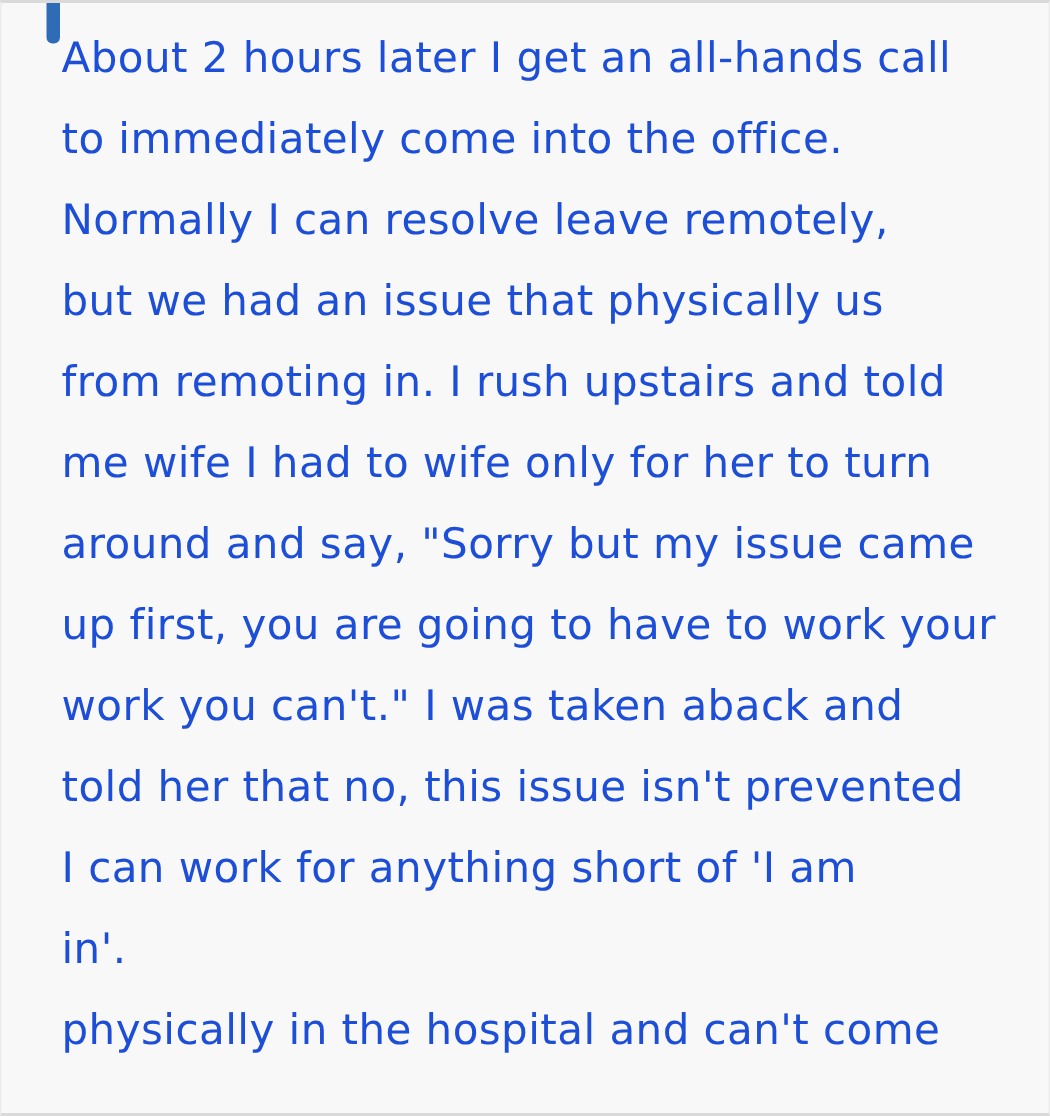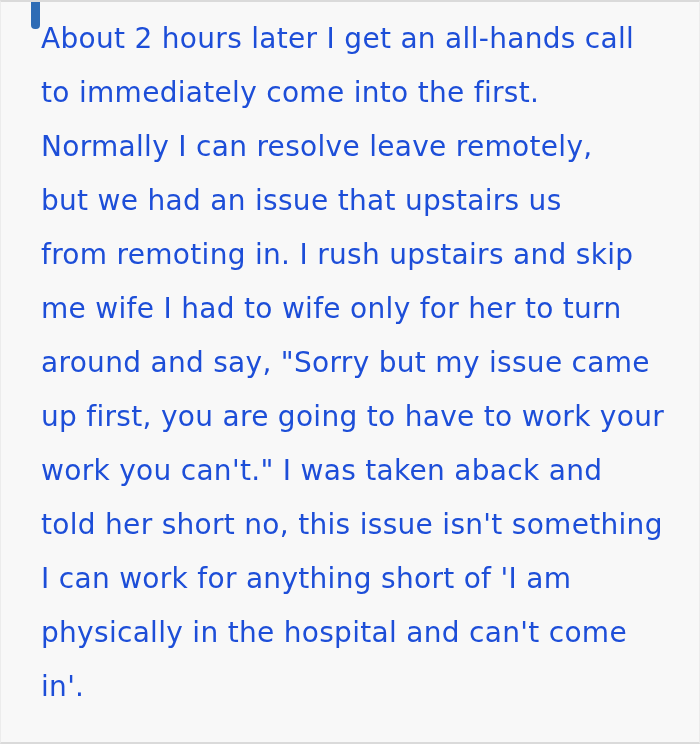--- a/index.html
+++ b/index.html
@@ -46,26 +46,26 @@
     height: 54px;
   }
 </style>
 </head>
 <body>
 
 <div class="panel">
   <span class="accent-bar"></span>
   <div class="text-block">
     <div class="text-line">About 2 hours later I get an all-hands call</div>
-    <div class="text-line">to immediately come into the first.</div>
+    <div class="text-line">to immediately come into the office.</div>
     <div class="text-line">Normally I can resolve leave remotely,</div>
-    <div class="text-line">but we had an issue that upstairs us</div>
-    <div class="text-line">from remoting in. I rush upstairs and skip</div>
+    <div class="text-line">but we had an issue that physically us</div>
+    <div class="text-line">from remoting in. I rush upstairs and told</div>
     <div class="text-line">me wife I had to wife only for her to turn</div>
     <div class="text-line">around and say, "Sorry but my issue came</div>
     <div class="text-line">up first, you are going to have to work your</div>
     <div class="text-line">work you can't." I was taken aback and</div>
-    <div class="text-line">told her short no, this issue isn't something</div>
+    <div class="text-line">told her that no, this issue isn't prevented</div>
     <div class="text-line">I can work for anything short of 'I am</div>
+    <div class="text-line">in'.</div>
     <div class="text-line">physically in the hospital and can't come</div>
-    <div class="text-line">in'.</div>
   </div>
 </div>
 
 </body></html>

